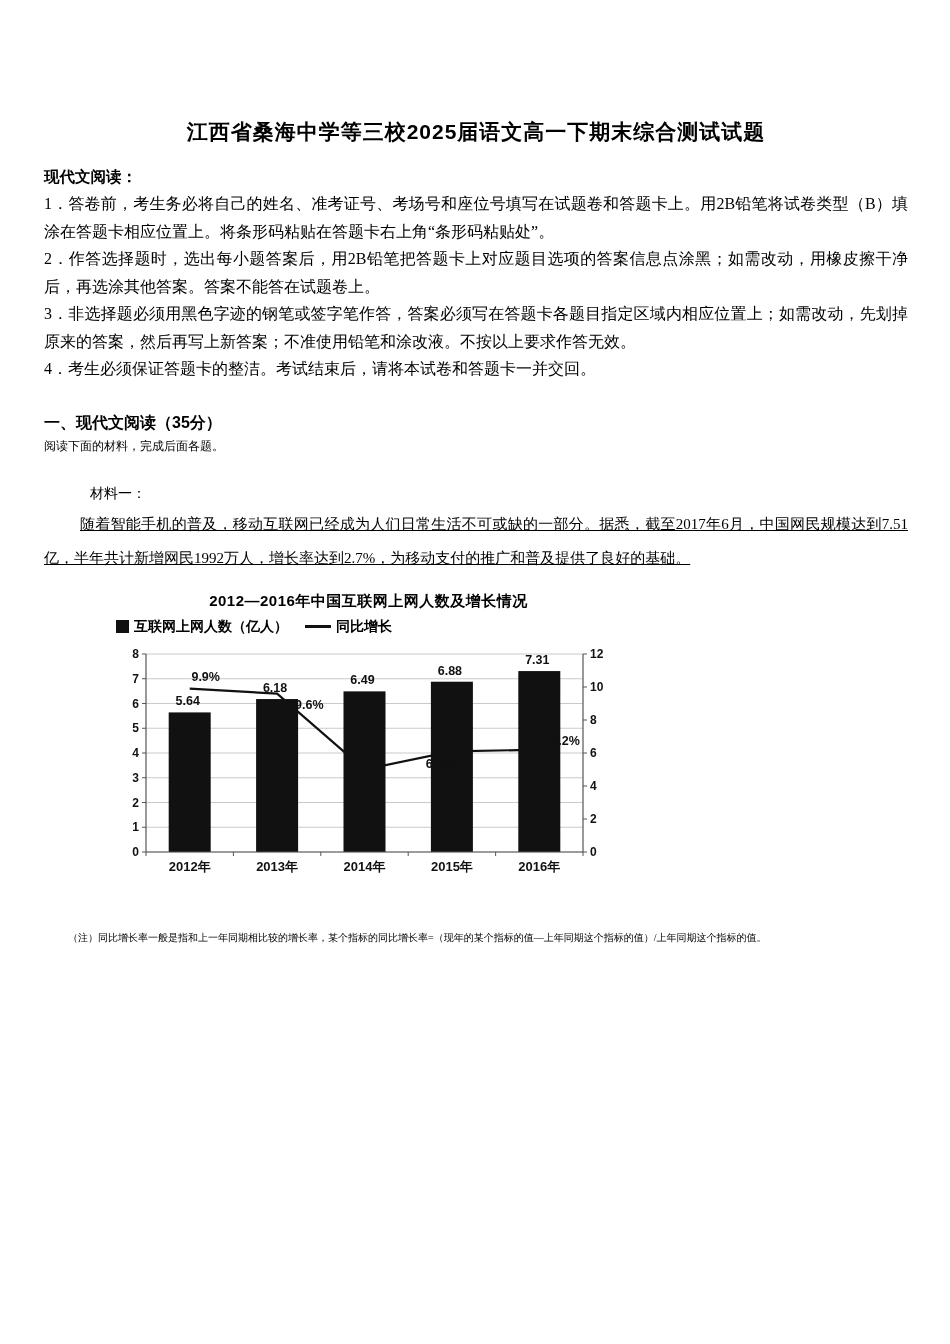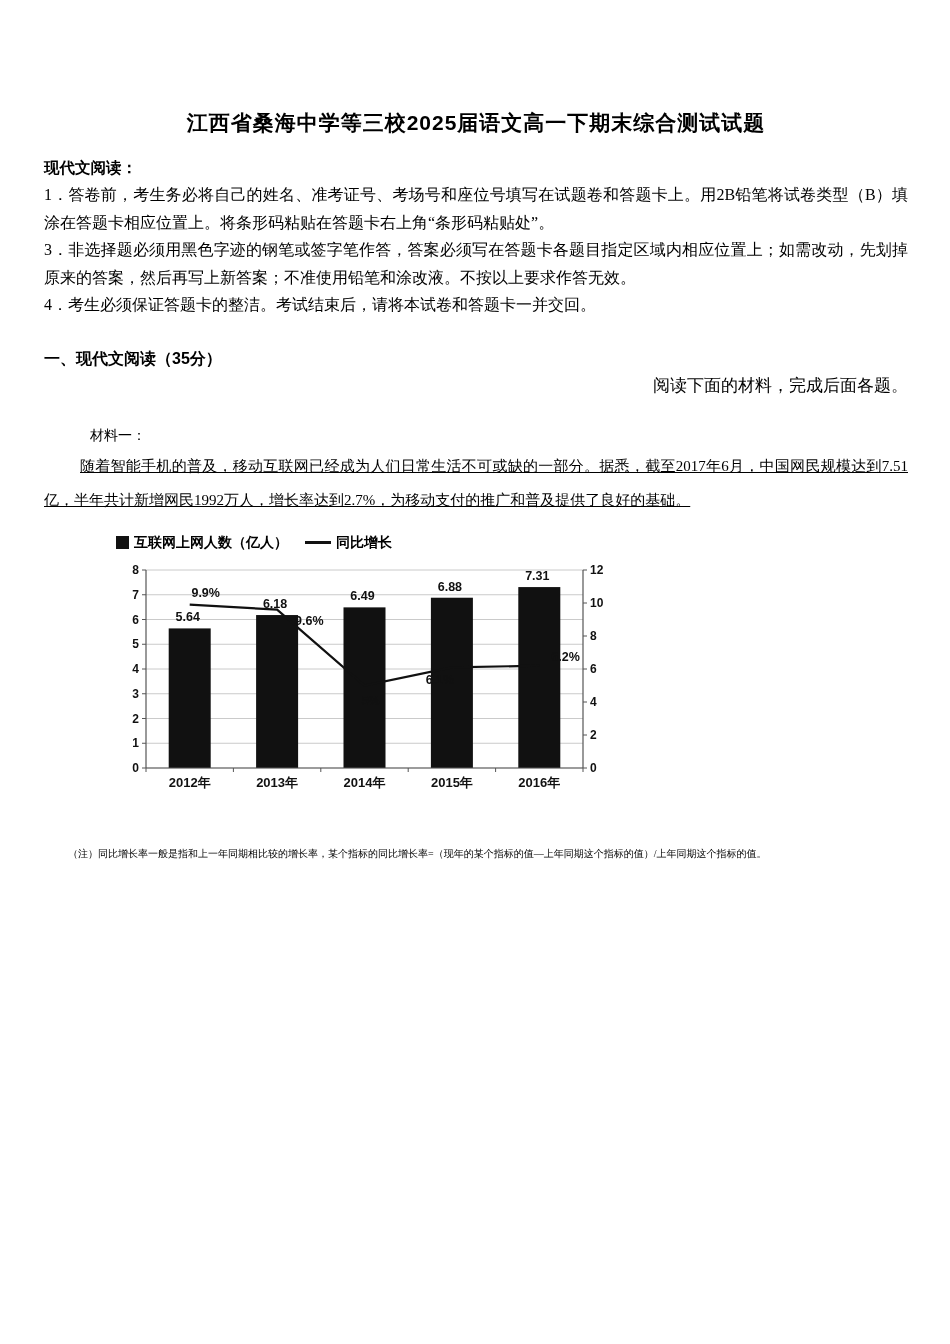--- a/index.html
+++ b/index.html
@@ -6,36 +6,36 @@
   body {
     width: 950px; height: 1344px; overflow: hidden;
     background: #ffffff; color: #000;
     font-family: "Liberation Serif", "DejaVu Serif", serif;
   }
   .page { box-sizing: border-box; padding: 102px 42px 0 44px; }
 
   .title {
     font-family: "Liberation Sans", "DejaVu Sans", sans-serif;
     font-size: 21px; font-weight: bold; text-align: center;
-    margin: 7px 0 18px 0; letter-spacing: 1px;
+    margin: 16px 0 18px 0; letter-spacing: 1px;
   }
 
   .notice-heading {
     font-family: "Liberation Sans", "DejaVu Sans", sans-serif;
     font-weight: bold; font-size: 15.5px; line-height: 1.7;
   }
   .notice-item {
     margin: 0; font-size: 16px; line-height: 1.72; text-align: justify;
   }
 
   .section-heading {
     font-family: "Liberation Sans", "DejaVu Sans", sans-serif;
     font-weight: bold; font-size: 16px; margin-top: 30px;
   }
-  .intro { margin: 4px 0 0 0; font-size: 17px; text-align: right; }
+  .intro { margin: 4px 0 0 0; font-size: 12px; }
 
   .material-label { margin: 30px 0 0 46px; font-size: 14px; }
   .material-paragraph {
     margin: 4px 0 0 0; font-size: 15px; line-height: 2.3;
     text-indent: 2.4em; text-align: justify; text-decoration: underline;
   }
 
   .chart { margin: 16px 0 0 72px; width: 505px; }
   .chart-title {
     font-family: "Liberation Sans", "DejaVu Sans", sans-serif;
@@ -62,31 +62,33 @@
 </head>
 <body>
 
 <div class="page">
 
   <h1 class="title">江西省桑海中学等三校2025届语文高一下期末综合测试试题</h1>
 
   <div class="notice">
     <div class="notice-heading">现代文阅读：</div>
     <p class="notice-item">1．答卷前，考生务必将自己的姓名、准考证号、考场号和座位号填写在试题卷和答题卡上。用2B铅笔将试卷类型（B）填涂在答题卡相应位置上。将条形码粘贴在答题卡右上角“条形码粘贴处”。</p>
+    <p class="notice-item">2．作答选择题时，选出每小题答案后，用2B铅笔把答题卡上对应题目选项的答案信息点涂黑；如需改动，用橡皮擦干净后，再选涂其他答案。答案不能答在试题卷上。</p>
     <p class="notice-item">3．非选择题必须用黑色字迹的钢笔或签字笔作答，答案必须写在答题卡各题目指定区域内相应位置上；如需改动，先划掉原来的答案，然后再写上新答案；不准使用铅笔和涂改液。不按以上要求作答无效。</p>
     <p class="notice-item">4．考生必须保证答题卡的整洁。考试结束后，请将本试卷和答题卡一并交回。</p>
   </div>
 
   <div class="section-heading">一、现代文阅读（35分）</div>
   <p class="intro">阅读下面的材料，完成后面各题。</p>
 
   <p class="material-label">材料一：</p>
   <p class="material-paragraph">随着智能手机的普及，移动互联网已经成为人们日常生活不可或缺的一部分。据悉，截至2017年6月，中国网民规模达到7.51亿，半年共计新增网民1992万人，增长率达到2.7%，为移动支付的推广和普及提供了良好的基础。</p>
 
   <figure class="chart" style="margin-left:72px; margin-right:0;">
+    <div class="chart-title">2012—2016年中国互联网上网人数及增长情况</div>
     <div class="chart-legend">
       <span class="legend-swatch"></span>
       <span class="legend-label">互联网上网人数（亿人）</span>
       <span class="legend-line"></span>
       <span class="legend-label">同比增长</span>
     </div>
     <svg class="chart-plot" viewBox="0 0 505 242">
         <line x1="30" x2="467" y1="210" y2="210" stroke="#bcbcbc" stroke-width="0.8"></line>
         <line x1="30" x2="467" y1="185.25" y2="185.25" stroke="#bcbcbc" stroke-width="0.8"></line>
         <line x1="30" x2="467" y1="160.5" y2="160.5" stroke="#bcbcbc" stroke-width="0.8"></line>

